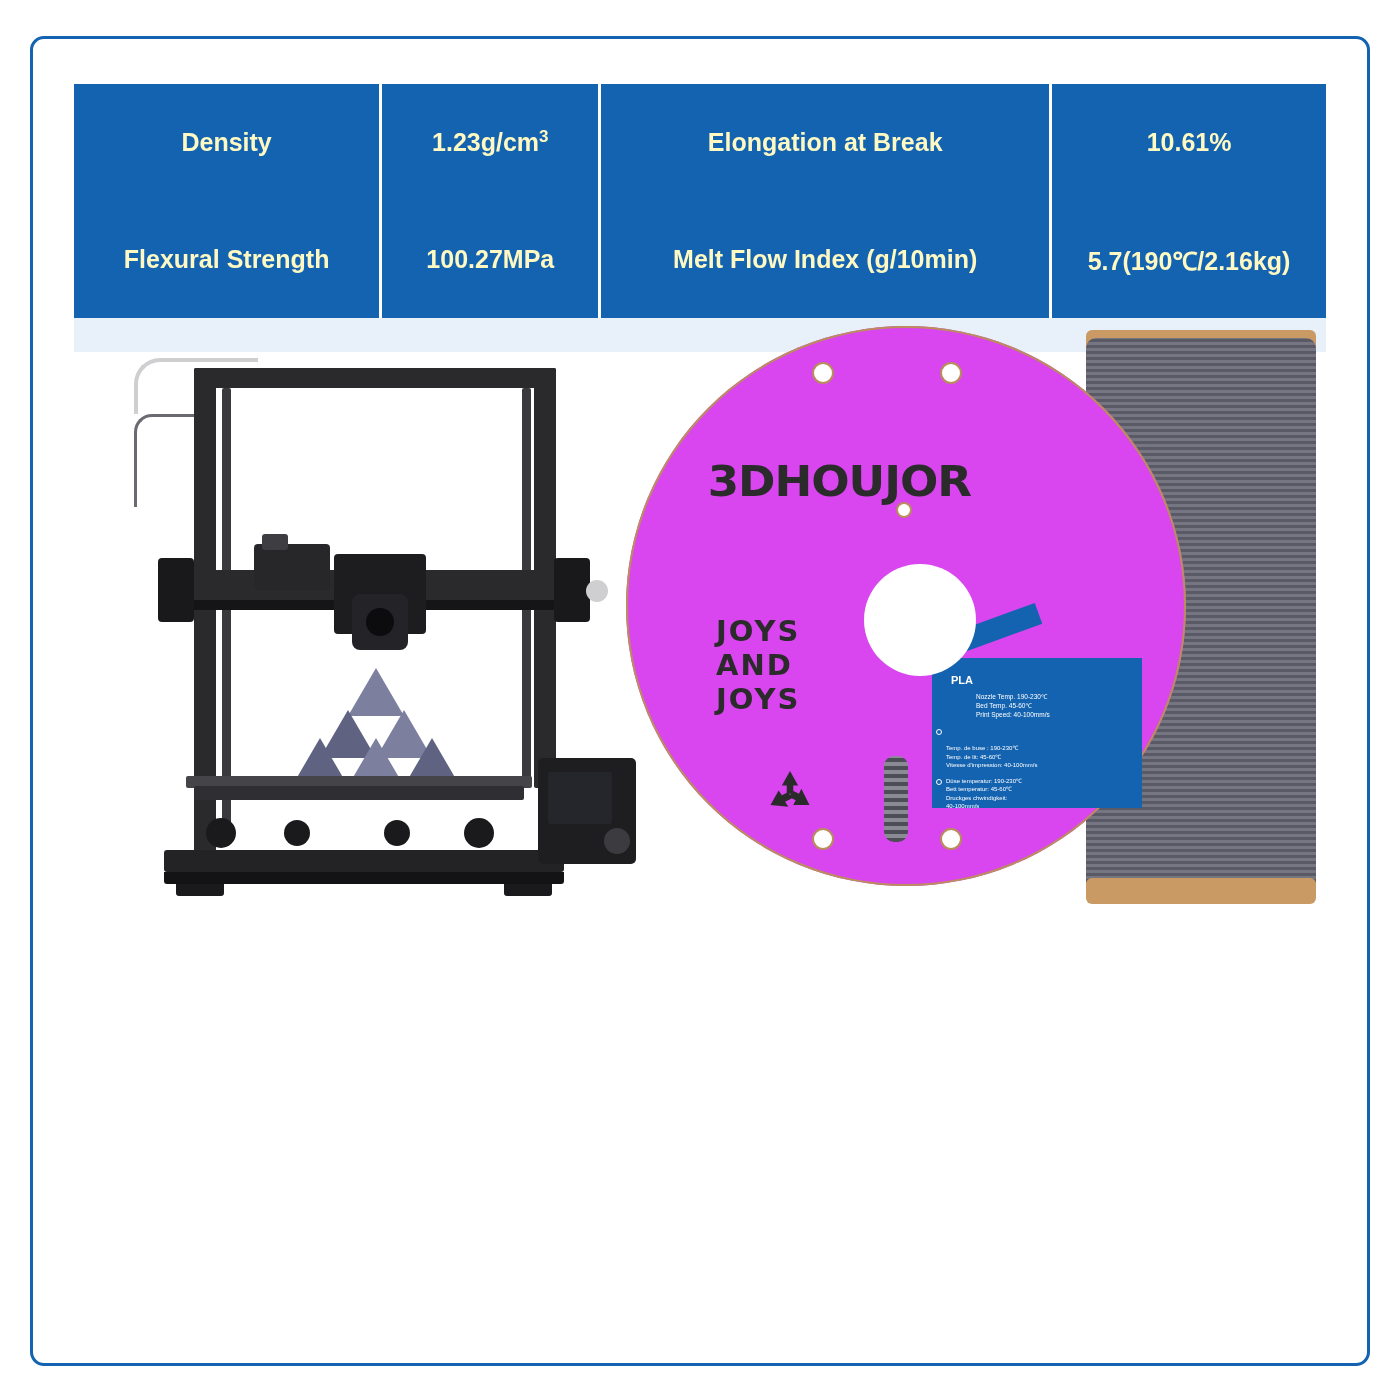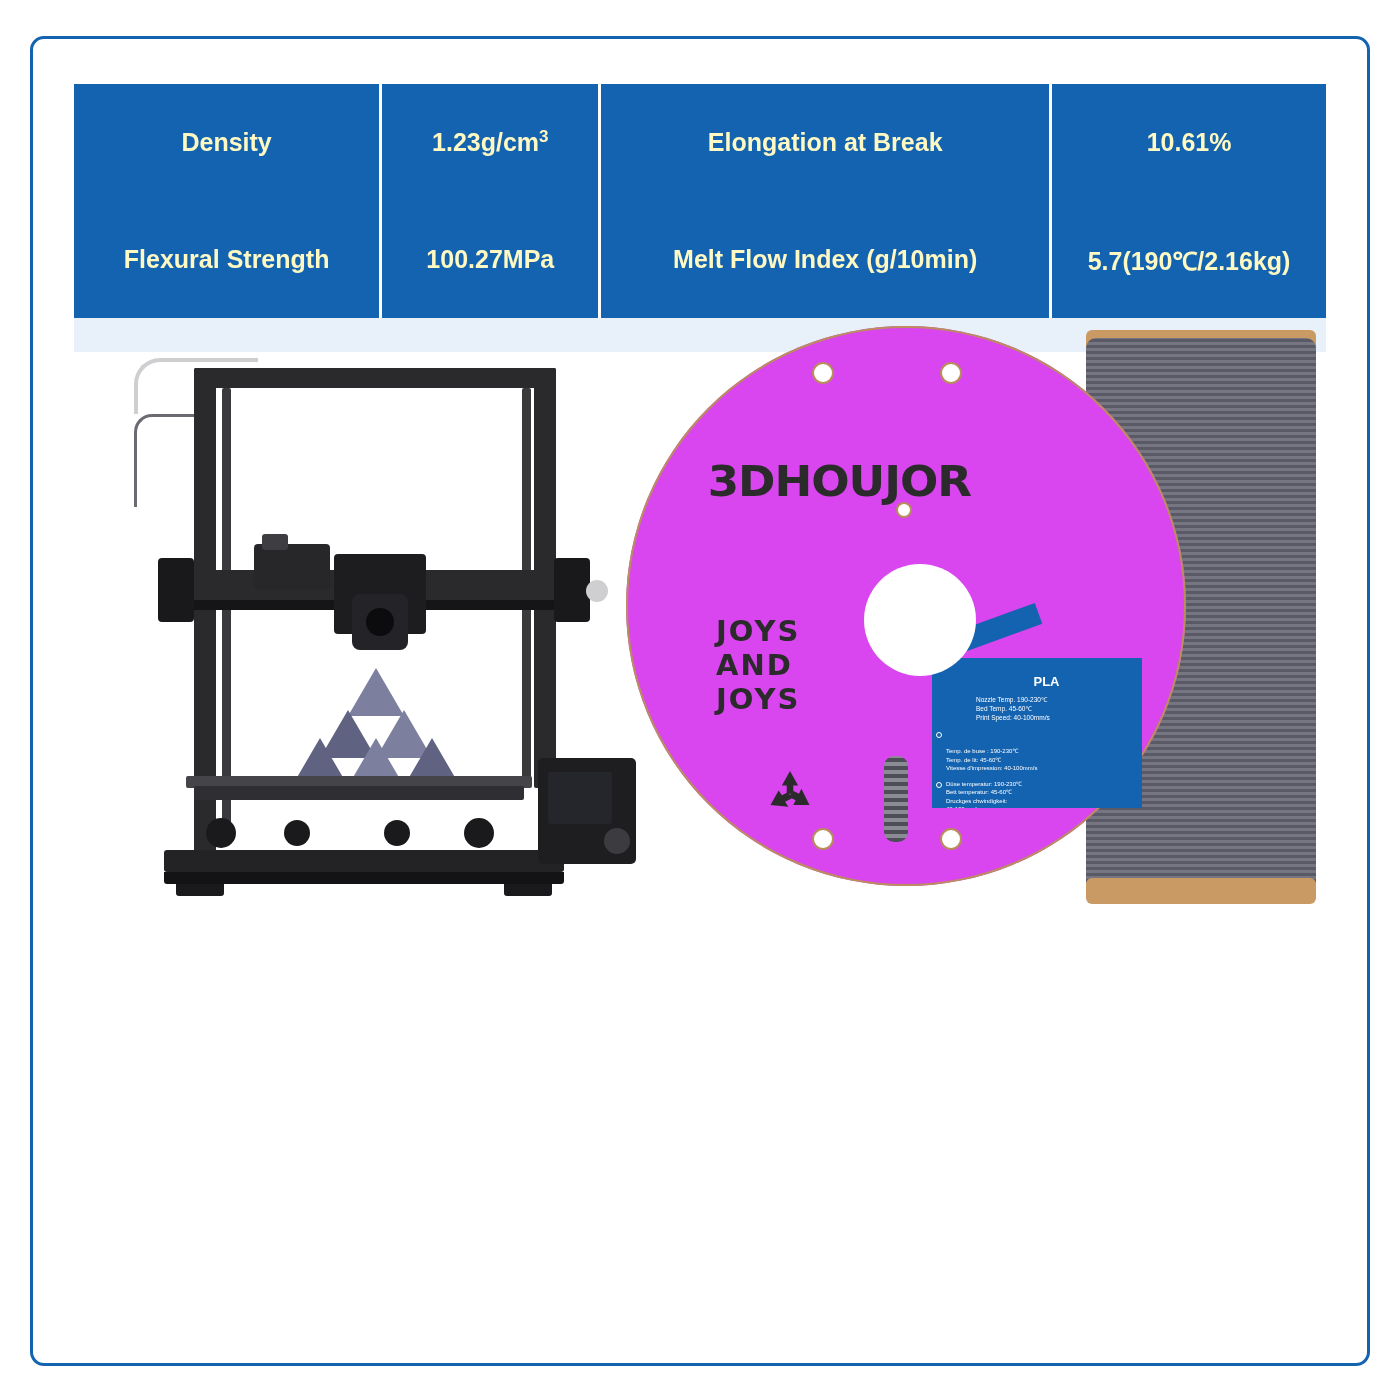--- a/index.html
+++ b/index.html
@@ -277,22 +277,22 @@
     position: absolute;
     left: 306px;
     top: 332px;
     width: 210px;
     height: 150px;
     background: #1463b0;
     color: #ffffff;
     overflow: hidden;
   }
   .label-blue .pla {
-    text-align: center;
-    font-size: 13px;
+    text-align: left;
+    font-size: 11px;
     font-weight: bold;
     margin-top: 16px;
     padding-left: 19px;
   }
   .label-blue .spec {
     font-size: 6.5px;
     line-height: 9px;
     margin: 6px 0 0 44px;
     text-align: left;
   }

